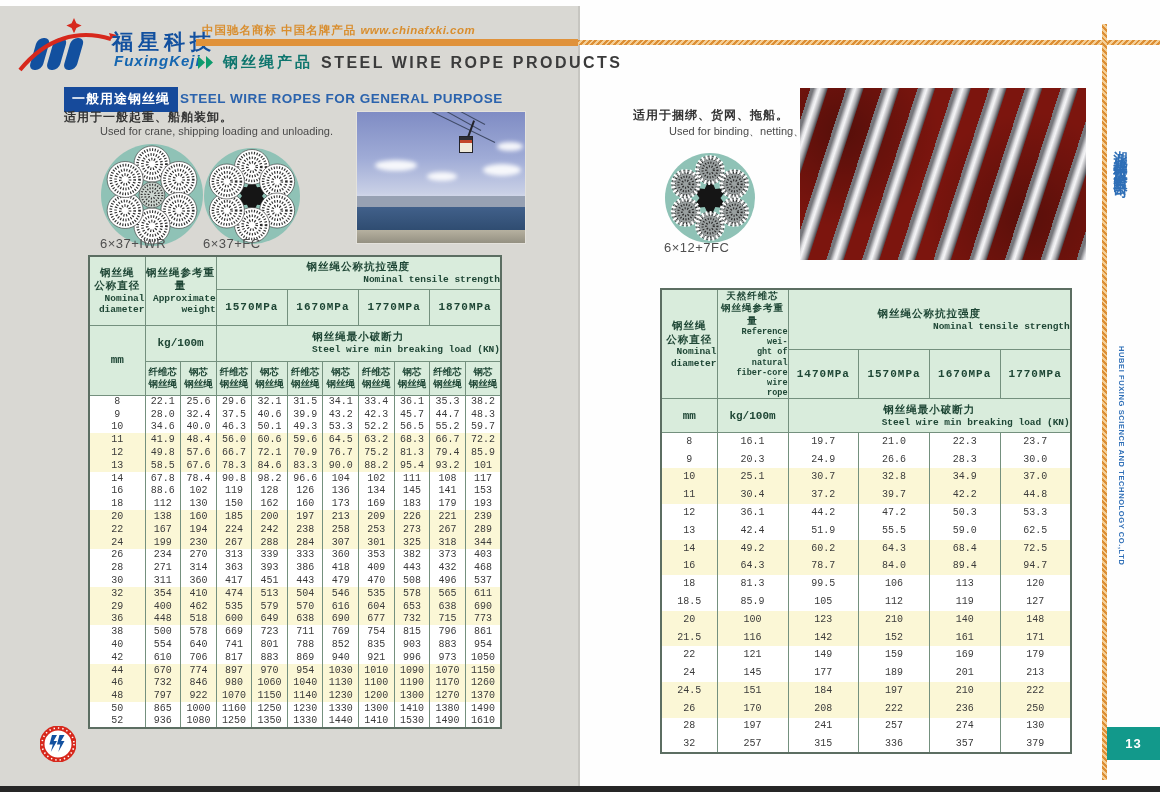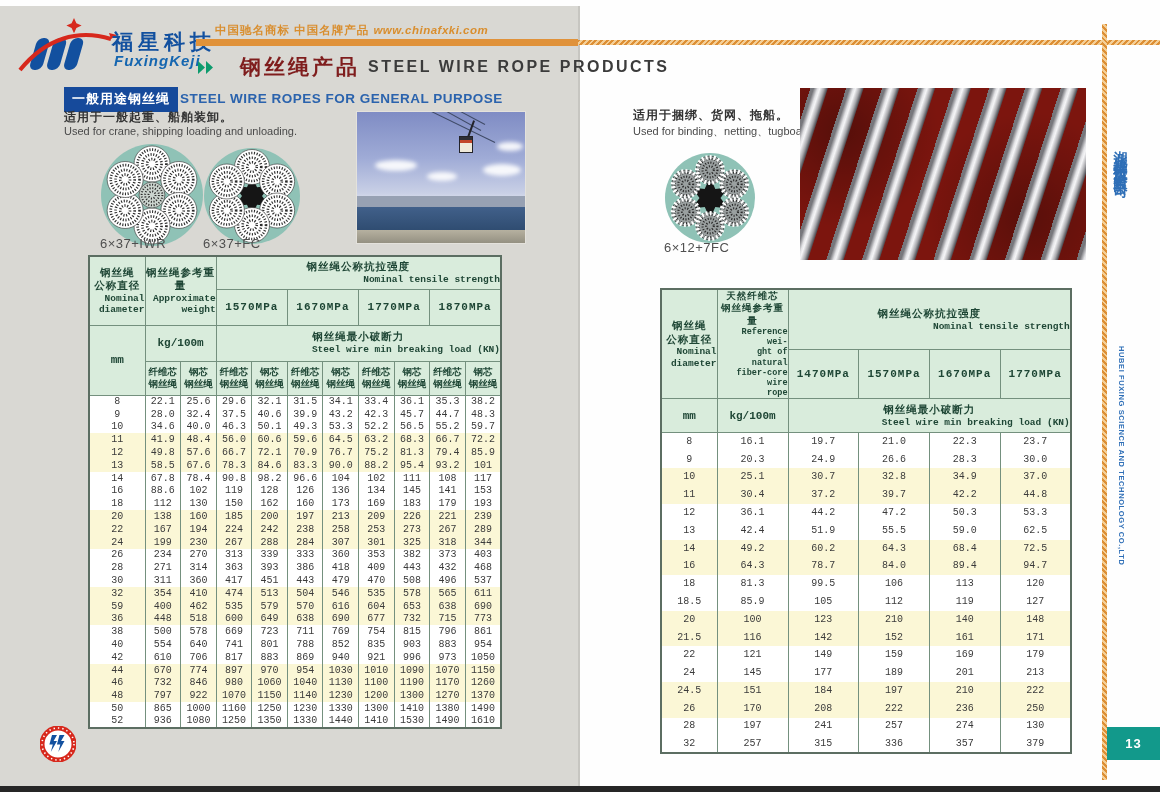--- a/index.html
+++ b/index.html
@@ -7,37 +7,37 @@
   body { position:relative; background:#fefefe; font-family:"Liberation Sans",sans-serif; overflow:hidden; }
   .abs { position:absolute; }
 
   .page-left  { left:0; top:6px; width:578px; height:780px; background:#d9d8d3; }
   .gutter     { left:578px; top:6px; width:2px; height:780px; background:#c7c6c1; }
   .bottom-strip { left:0; top:786px; width:1160px; height:6px; background:#262626; }
 
   
   .logo-cn { left:112px; top:28px; font-size:21px; font-weight:bold; color:#12509f; letter-spacing:5px; }
   .logo-en { left:114px; top:52px; font-size:15px; font-weight:bold; font-style:italic; color:#1566b0; letter-spacing:1px; }
-  .tagline { left:215px; top:23px; font-size:11.5px; font-weight:bold; color:#d98e2e; letter-spacing:1px; }
+  .tagline { left:202px; top:23px; font-size:11.5px; font-weight:bold; color:#d98e2e; letter-spacing:1px; }
   .tagline .site { font-style:italic; letter-spacing:0.5px; }
   .orange-bar { left:196px; top:39px; width:382px; height:7px; background:#e0923a; }
   .orange-hatch-h { left:578px; top:40px; width:582px; height:5px;
       background:repeating-linear-gradient(135deg,#dd8f35 0 2px,#f4cf97 2px 4px); }
   .orange-hatch-v { left:1102px; top:24px; width:5px; height:756px;
       background:repeating-linear-gradient(45deg,#dd8f35 0 2px,#f4cf97 2px 4px); }
   .title-row { left:198px; top:53px; display:flex; align-items:center; gap:8px; }
-  .title-cn { font-size:21px; font-weight:bold; color:#7f1d1d; letter-spacing:3px;margin-left:17px; }
+  .title-cn { font-size:15px; font-weight:bold; color:#0f766e; letter-spacing:3px; }
   .title-en { font-size:16px; color:#3b3b3b; letter-spacing:2.5px; font-weight:bold; }
 
   
   .badge { left:64px; top:87px; background:#164a9b; color:#fff; font-size:13px; font-weight:bold;
            padding:3px 8px 4px 8px; letter-spacing:1px; }
   .section-en { left:180px; top:91px; color:#2b63ad; font-size:13.5px; font-weight:bold; letter-spacing:0.5px; }
   .use-cn { font-size:12px; font-weight:bold; color:#333; letter-spacing:1px; }
-  .use-en { font-size:11px; color:#4a4a4a; }
+  .use-en { font-size:11px; color:#4a4a4a;margin-left:36px; }
   .luse-cn { left:64px; top:109px; } .luse-en { left:64px; top:125px; }
   .ruse-cn { left:633px; top:107px; } .ruse-en { left:633px; top:124px; }
 
   .diag-label { font-size:13px; color:#4f4f4f; letter-spacing:0.5px; }
 
   
   .photo1 { left:356px; top:111px; width:170px; height:133px; overflow:hidden; border:1px solid #e4e2dc; }
   .p1-sky { position:absolute; inset:0; background:linear-gradient(180deg,#7f8cc4 0%,#9fabd6 35%,#c9d0e6 62%,#dfe3ee 68%); }
   .cloud { position:absolute; background:#fff; border-radius:50%; filter:blur(2px); opacity:.9; }
   .p1-mount { position:absolute; left:0; top:84px; width:170px; height:13px; background:#97a1b3; }
@@ -491,21 +491,21 @@
         <td>474</td>
         <td>513</td>
         <td>504</td>
         <td>546</td>
         <td>535</td>
         <td>578</td>
         <td>565</td>
         <td>611</td>
       </tr>
       <tr class="hl">
-        <td>59</td>
+        <td>29</td>
         <td>400</td>
         <td>462</td>
         <td>535</td>
         <td>579</td>
         <td>570</td>
         <td>616</td>
         <td>604</td>
         <td>653</td>
         <td>638</td>
         <td>690</td>

